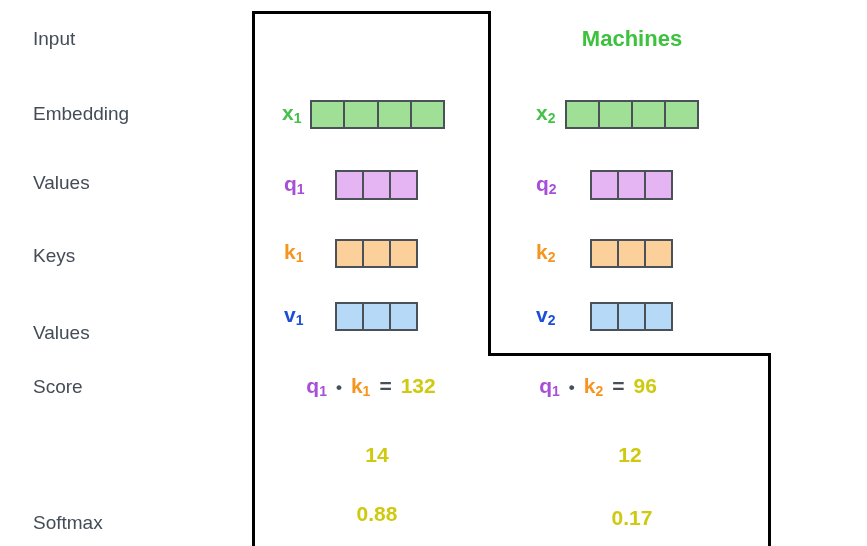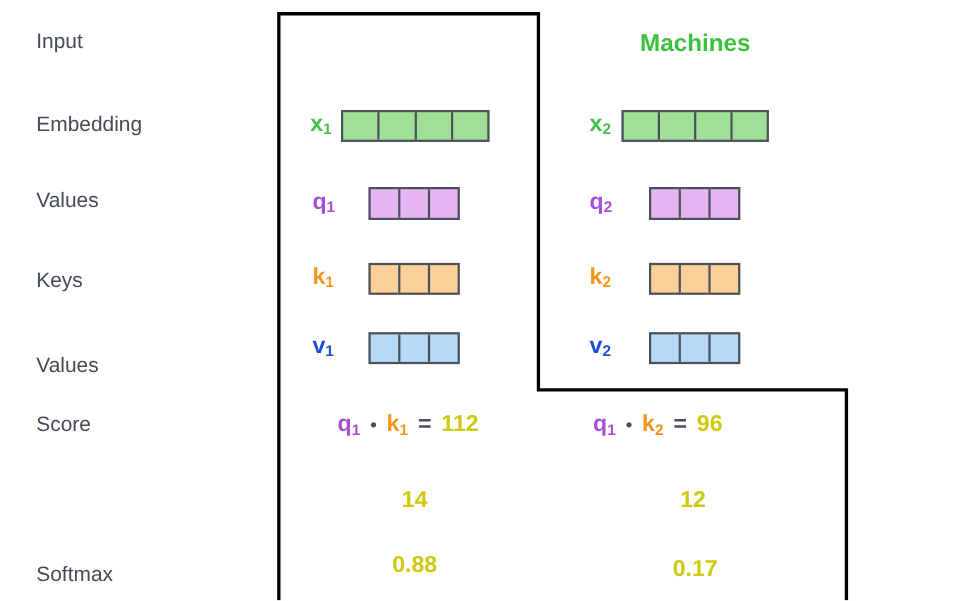--- a/index.html
+++ b/index.html
@@ -144,21 +144,21 @@
       <span class="cell"></span>
       <span class="cell"></span>
       <span class="cell"></span>
     </div>
 
   <div class="expr" style="left:371px">
     <span class="qsym"><span>q</span><span class="s">1</span></span>
     <span class="op">•</span>
     <span class="ksym"><span>k</span><span class="s">1</span></span>
     <span class="eq">=</span>
-    <span class="res">112</span>
+    <span class="res">132</span>
   </div>
   <div class="expr" style="left:598px">
     <span class="qsym"><span>q</span><span class="s">1</span></span>
     <span class="op">•</span>
     <span class="ksym"><span>k</span><span class="s">2</span></span>
     <span class="eq">=</span>
     <span class="res">96</span>
   </div>
 
   <div class="num" style="left:377px;top:443px">14</div>

